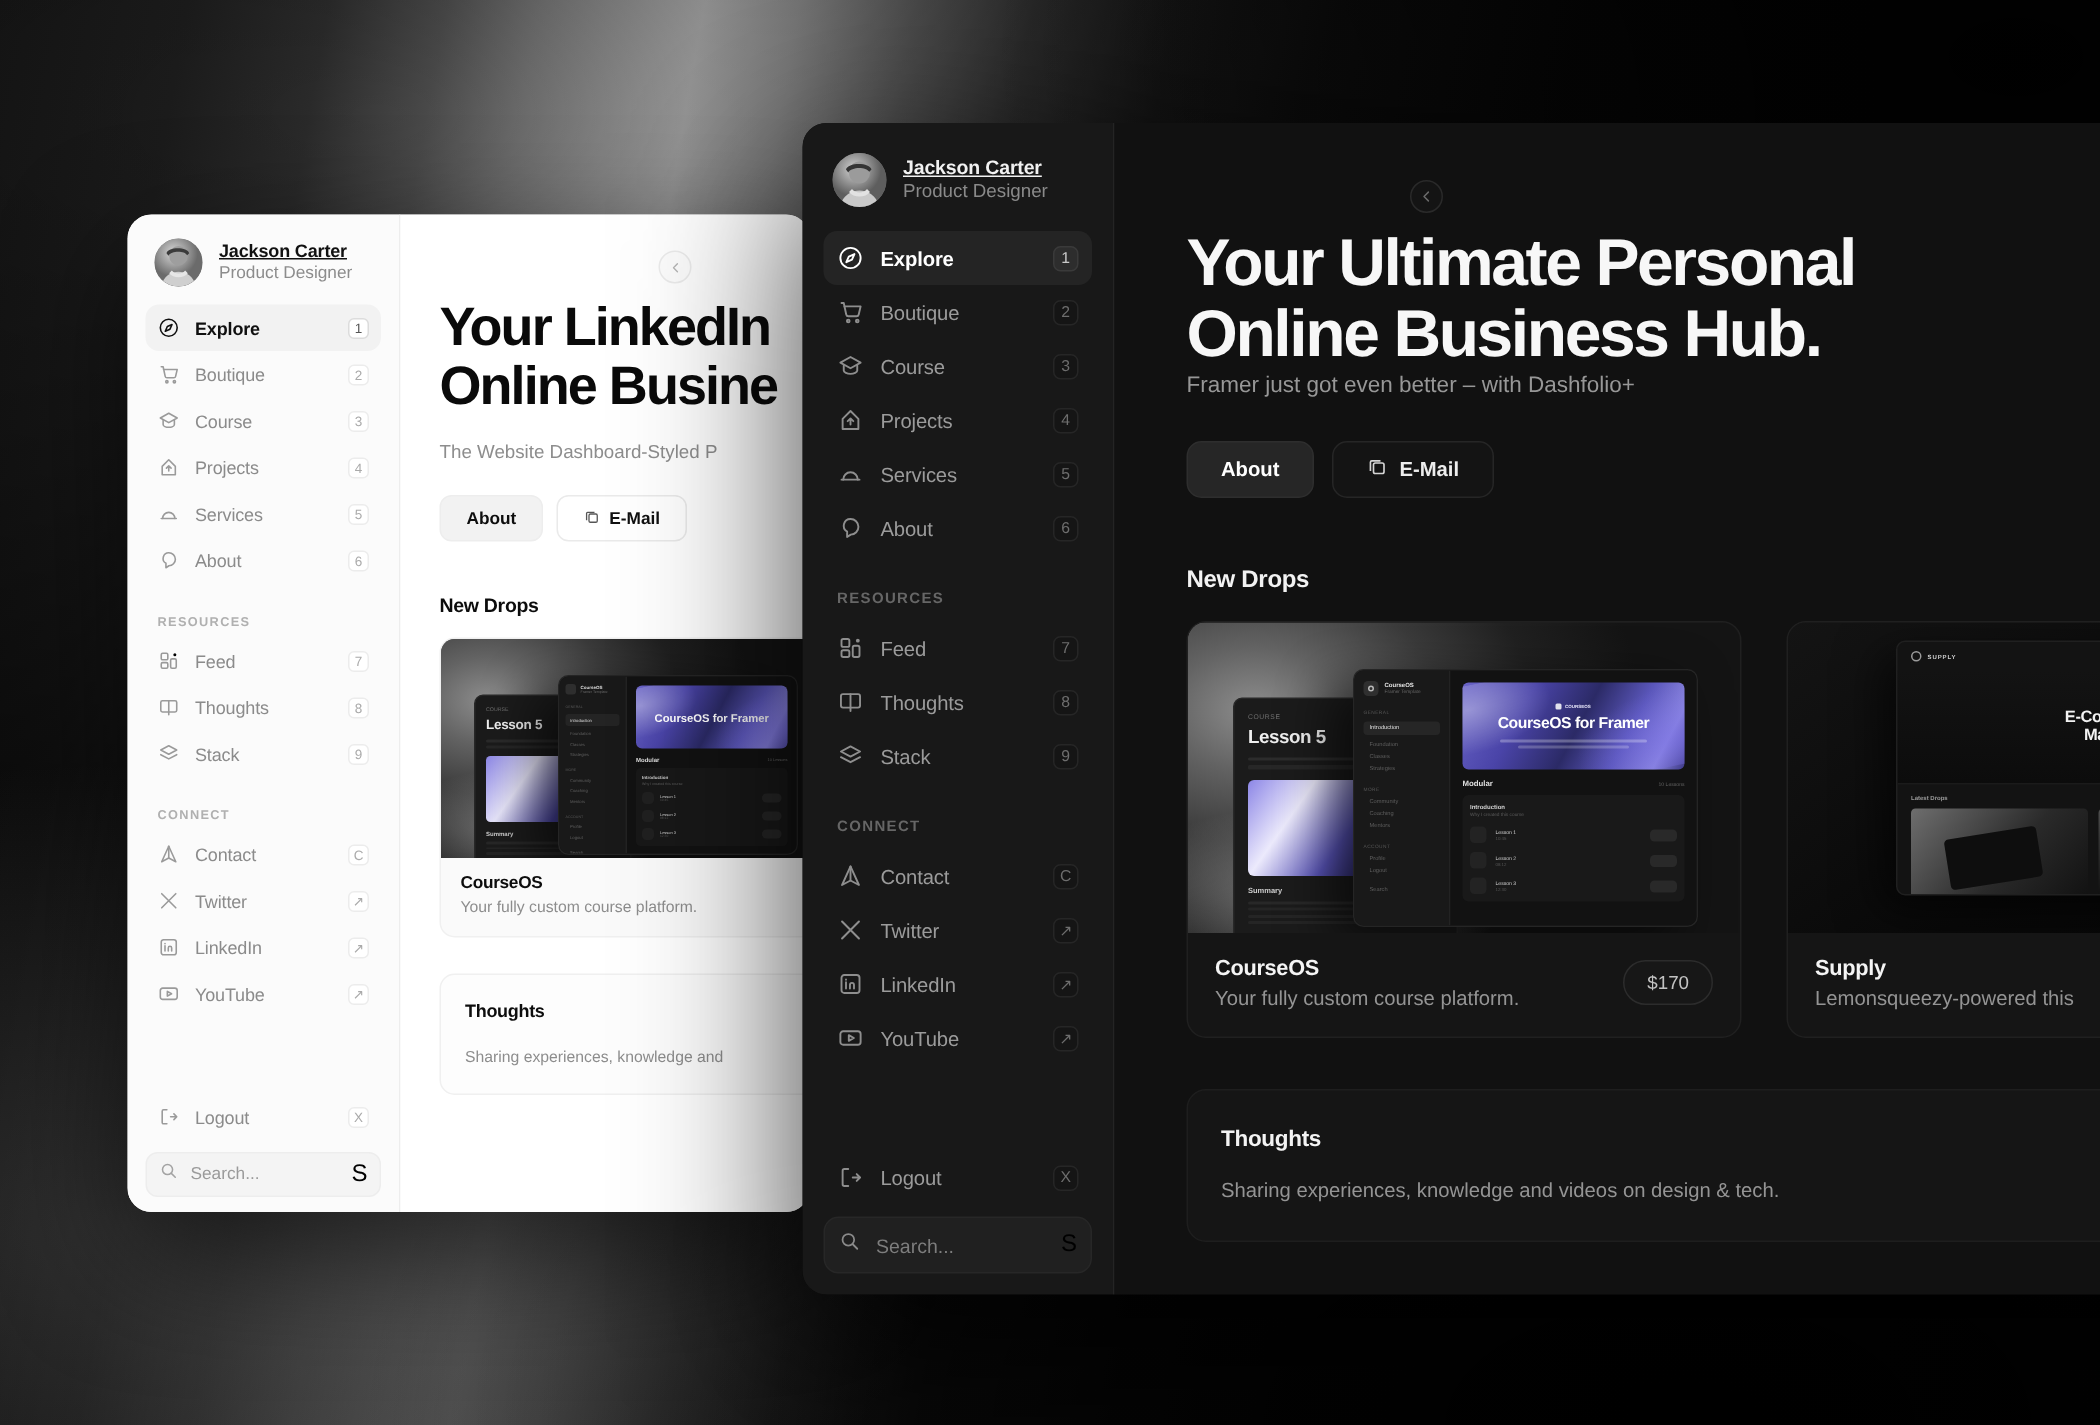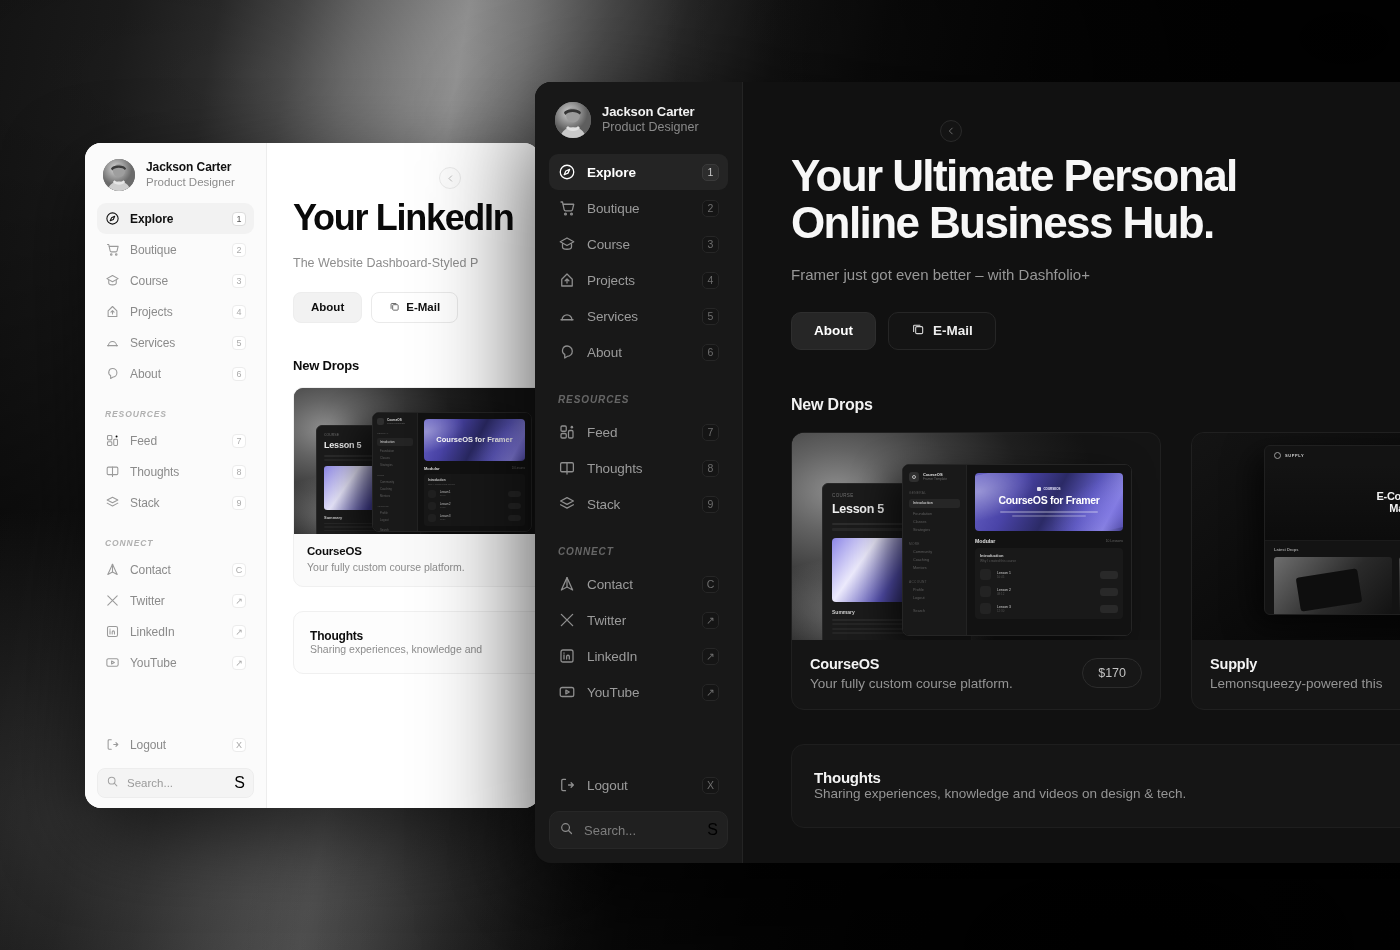--- a/index.html
+++ b/index.html
@@ -69,21 +69,21 @@
   }
 
   
   .profile{ display:flex; align-items:center; gap:11px; padding:2px 6px 0 6px; }
   .avatar{
     width:36px; height:36px; border-radius:50%;
     flex:0 0 36px; overflow:hidden; position:relative;
     background:#777;
   }
   #light-window .avatar{ width:32px; height:32px; flex:0 0 32px; }
-  .pname{ font-size:13px; font-weight:700; line-height:1.25; letter-spacing:-0.1px; }
+  .pname{ font-size:13px; font-weight:700; line-height:1.25; letter-spacing:-0.1px;text-decoration:underline; }
   .prole{ font-size:12.5px; line-height:1.25; }
   #dark-window .pname{ color:#f2f2f2; }
   #dark-window .prole{ color:#8a8a8a; }
   #light-window .pname{ color:#111; font-size:12px; }
   #light-window .prole{ color:#8c8c8c; font-size:11.5px; }
 
   
   .collapse{
     position:absolute; width:22px; height:22px; border-radius:50%;
     display:flex; align-items:center; justify-content:center;
@@ -122,21 +122,21 @@
   #light-window .navitem .lbl{ color:#8b8b8b; }
   #light-window .navitem .ico svg{ stroke:#9a9a9a; }
   #light-window .navitem .kbd{ color:#aaa; border:1px solid #ececec; background:#fff; }
   #light-window .navitem.active{ background:#f2f2f2; }
   #light-window .navitem.active .lbl{ color:#101010; font-weight:700; }
   #light-window .navitem.active .ico svg{ stroke:#101010; }
   #light-window .navitem.active .kbd{ color:#555; border-color:#dcdcdc; }
 
   .secthead{
     font-size:10px; letter-spacing:0.9px; font-weight:600;
-    padding:0 9px; margin:24px 0 9px 0; text-transform:uppercase;font-style:italic;
+    padding:0 9px; margin:24px 0 9px 0; text-transform:uppercase;
   }
   #light-window .secthead{ font-size:8.5px; margin:20px 0 6px 0; padding:0 8px; color:#b0b0b0; }
   #dark-window .secthead{ color:#666666; }
 
   .spacer{ flex:1; }
 
   
   .searchbox{
     display:flex; align-items:center; gap:10px;
     height:38px; border-radius:10px; padding:0 9px;
@@ -206,21 +206,21 @@
     margin-top:34px; width:945px; padding:24px 22px 26px 22px;
     background:#151515; border:1px solid #1e1e1e;
   }
   #light-window .banner{
     margin-top:24px; width:420px; padding:17px 16px 18px 16px;
     background:#fdfdfd; border:1px solid #f0f0f0; border-radius:10px;
   }
   .bantitle{ font-weight:700; letter-spacing:-0.2px; }
   #dark-window .bantitle{ font-size:15px; color:#f3f3f3; }
   #light-window .bantitle{ font-size:12px; color:#0d0d0d; }
-  .bandesc{ margin-top:0; white-space:nowrap; }
+  .bandesc{ margin-top:18px; white-space:nowrap; }
   #dark-window .bandesc{ font-size:13.5px; color:#949494; }
   #light-window .bandesc{ font-size:10.5px; color:#8d8d8d; }
 
   
   .shot-bg{
     position:absolute; inset:0;
     background:
       radial-gradient(70% 90% at 12% 28%, #8d8d8d 0%, #636363 22%, #3a3a3a 48%, #202020 72%, #141414 100%),
       linear-gradient(135deg,#6b6b6b 0%, #2a2a2a 55%, #101010 100%);
   }
@@ -464,20 +464,21 @@
   </div>
 
   <div class="content">
     <div class="collapse">
       <svg width="9" height="9" viewBox="0 0 24 24" fill="none" stroke="#b5b5b5" stroke-width="2.4" stroke-linecap="round" stroke-linejoin="round">
           <path d="M15 5l-7 7 7 7"></path>
         </svg>
     </div>
 
     <div class="h1">Your LinkedIn</div>
+    <div class="h1">Online Busine</div>
     <div class="sub">The Website Dashboard-Styled P</div>
 
     <div class="btnrow">
       <div class="btn btn-solid">About</div>
       <div class="btn btn-ghost">
         <span><svg width="11" height="11" viewBox="0 0 24 24" fill="none" stroke="#555" stroke-width="1.9" stroke-linejoin="round">
               <rect x="8" y="8" width="12" height="12" rx="2"></rect>
               <path d="M16 5.5H6A1.5 1.5 0 004.5 7v10"></path>
             </svg></span>
         <span>E-Mail</span>
@@ -774,21 +775,21 @@
 
   <div class="content">
     <div class="collapse">
       <svg width="10" height="10" viewBox="0 0 24 24" fill="none" stroke="#6a6a6a" stroke-width="2.4" stroke-linecap="round" stroke-linejoin="round">
           <path d="M15 5l-7 7 7 7"></path>
         </svg>
     </div>
 
     <div class="h1">Your Ultimate Personal</div>
     <div class="h1">Online Business Hub.</div>
-    <div class="sub" style="margin-top:18px">Framer just got even better – with Dashfolio+</div>
+    <div class="sub" style="margin-top:0">Framer just got even better – with Dashfolio+</div>
 
     <div class="btnrow">
       <div class="btn btn-solid">About</div>
       <div class="btn btn-ghost">
         <span><svg width="14" height="14" viewBox="0 0 24 24" fill="none" stroke="#d5d5d5" stroke-width="1.9" stroke-linejoin="round">
               <rect x="8" y="8" width="12" height="12" rx="2"></rect>
               <path d="M16 5.5H6A1.5 1.5 0 004.5 7v10"></path>
             </svg></span>
         <span>E-Mail</span>
       </div>

